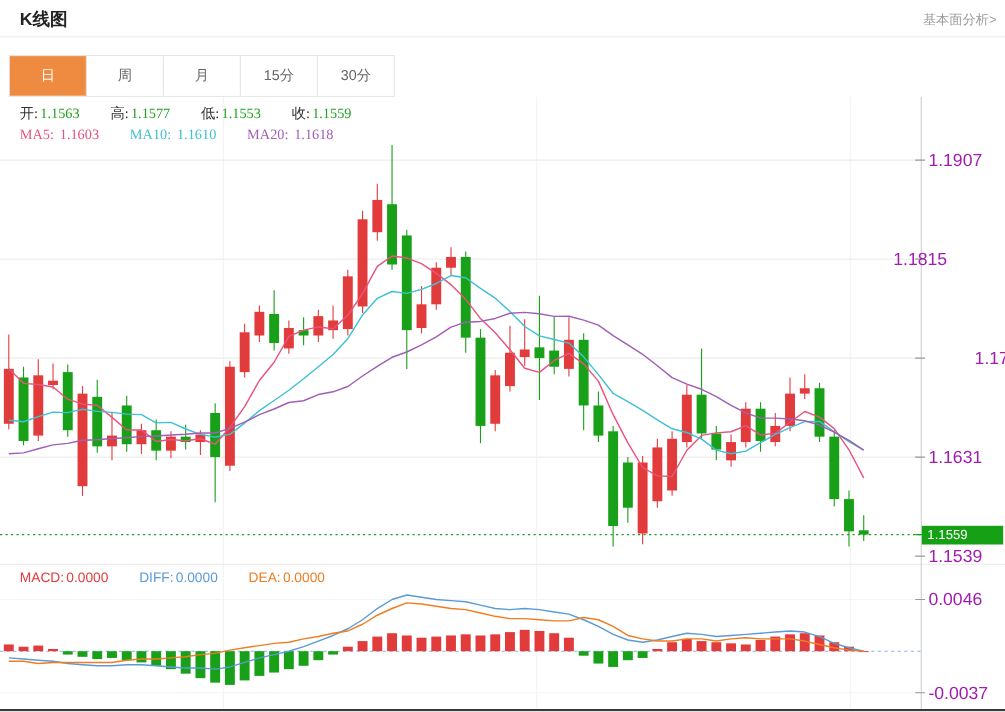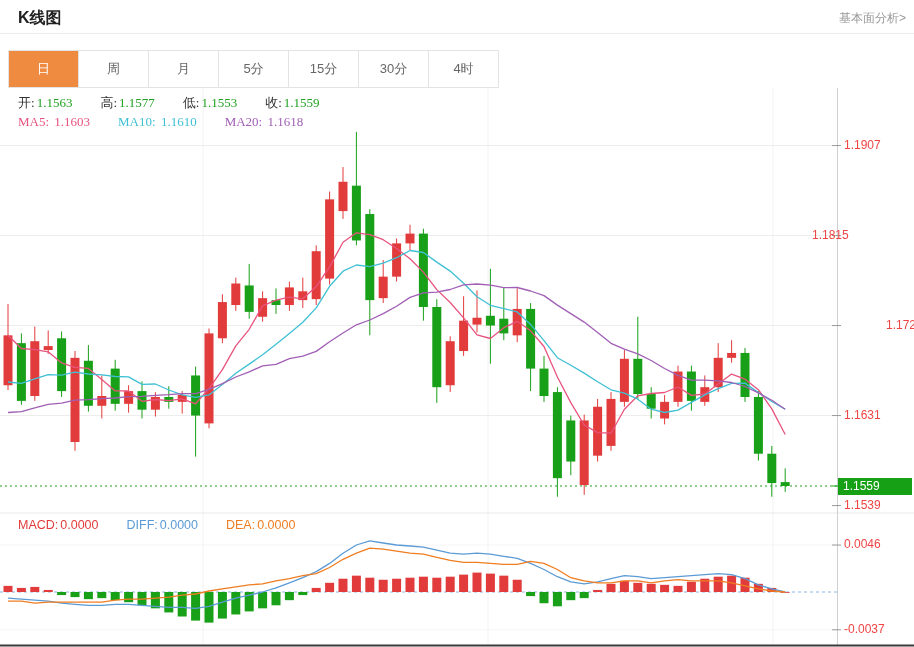--- a/index.html
+++ b/index.html
@@ -12,21 +12,21 @@
   #fundamental-link { right:8px; top:10px; font-size:12px; color:#999; cursor:pointer; }
   #title-divider { left:0; top:33px; width:914px; height:1px; background:#ececec; }
   #tab-bar { left:8px; top:50px; height:38px; display:flex; border-left:1px solid #e3e3e3;
     border-top:1px solid #e3e3e3; border-bottom:1px solid #e3e3e3; background:#fff; }
   .tab { width:70px; height:36px; line-height:36px; text-align:center; font-size:13px;
     color:#666; border-right:1px solid #e3e3e3; cursor:pointer; background:#fff; }
   .tab.active { color:#fff; font-weight:normal; }
   .legend-row { left:18px; font-size:13px;font-family:Liberation Serif, serif; }
   .legend-row span { margin-right:6px; }
   .lg-gap { display:inline-block; width:10px; }
-  .axis-label { font-size:12px; color:#ef4444; }
+  .axis-label { font-size:16px; color:#a21caf; }
   #price-badge { left:838px; top:478px; width:74px; height:17px; line-height:17px;
     padding-left:5px; font-size:12px; color:#fff; }
   #macd-legend { left:18px; top:518px; font-size:12.5px; }
   #macd-legend span { margin-right:6px; }
 </style>
 </head>
 <body>
 
 <div id="stage">
   <svg id="chart-svg" width="914" height="647">
@@ -237,24 +237,22 @@
     </svg>
 
   <div id="page-title" class="abs">K线图</div>
   <div id="fundamental-link" class="abs">基本面分析&gt;</div>
   <div id="title-divider" class="abs"></div>
 
   <div id="tab-bar" class="abs">
       <div class="tab active" style="background: rgb(239, 139, 65);">日</div>
       <div class="tab">周</div>
       <div class="tab">月</div>
-      <div class="tab">5分</div>
       <div class="tab">15分</div>
       <div class="tab">30分</div>
-      <div class="tab">4时</div>
     </div>
 
   <div id="ohlc-legend" class="abs legend-row" style="top:94px"><span><span style="color: rgb(51, 51, 51); margin-right: 2px;">开:</span><span style="color: rgb(33, 161, 33);">1.1563</span></span><span class="lg-gap"></span><span><span style="color: rgb(51, 51, 51); margin-right: 2px;">高:</span><span style="color: rgb(33, 161, 33);">1.1577</span></span><span class="lg-gap"></span><span><span style="color: rgb(51, 51, 51); margin-right: 2px;">低:</span><span style="color: rgb(33, 161, 33);">1.1553</span></span><span class="lg-gap"></span><span><span style="color: rgb(51, 51, 51); margin-right: 2px;">收:</span><span style="color: rgb(33, 161, 33);">1.1559</span></span><span class="lg-gap"></span></div>
   <div id="ma-legend" class="abs legend-row" style="top:114px"><span><span style="color: rgb(232, 83, 126); margin-right: 2px;">MA5: </span><span style="color: rgb(232, 83, 126);">1.1603</span></span><span class="lg-gap"></span><span><span style="color: rgb(63, 192, 212); margin-right: 2px;">MA10: </span><span style="color: rgb(63, 192, 212);">1.1610</span></span><span class="lg-gap"></span><span><span style="color: rgb(160, 95, 181); margin-right: 2px;">MA20: </span><span style="color: rgb(160, 95, 181);">1.1618</span></span><span class="lg-gap"></span></div>
 
   <div id="price-axis-labels">
       <div class="abs axis-label" style="left: 844px; top: 137.552px;">1.1907</div>
       <div class="abs axis-label" style="left: 812px; top: 227.555px;">1.1815</div>
       <div class="abs axis-label" style="left: 844px; top: 317.559px; margin-left: 42px;">1.1723</div>
       <div class="abs axis-label" style="left: 844px; top: 407.562px;">1.1631</div>

